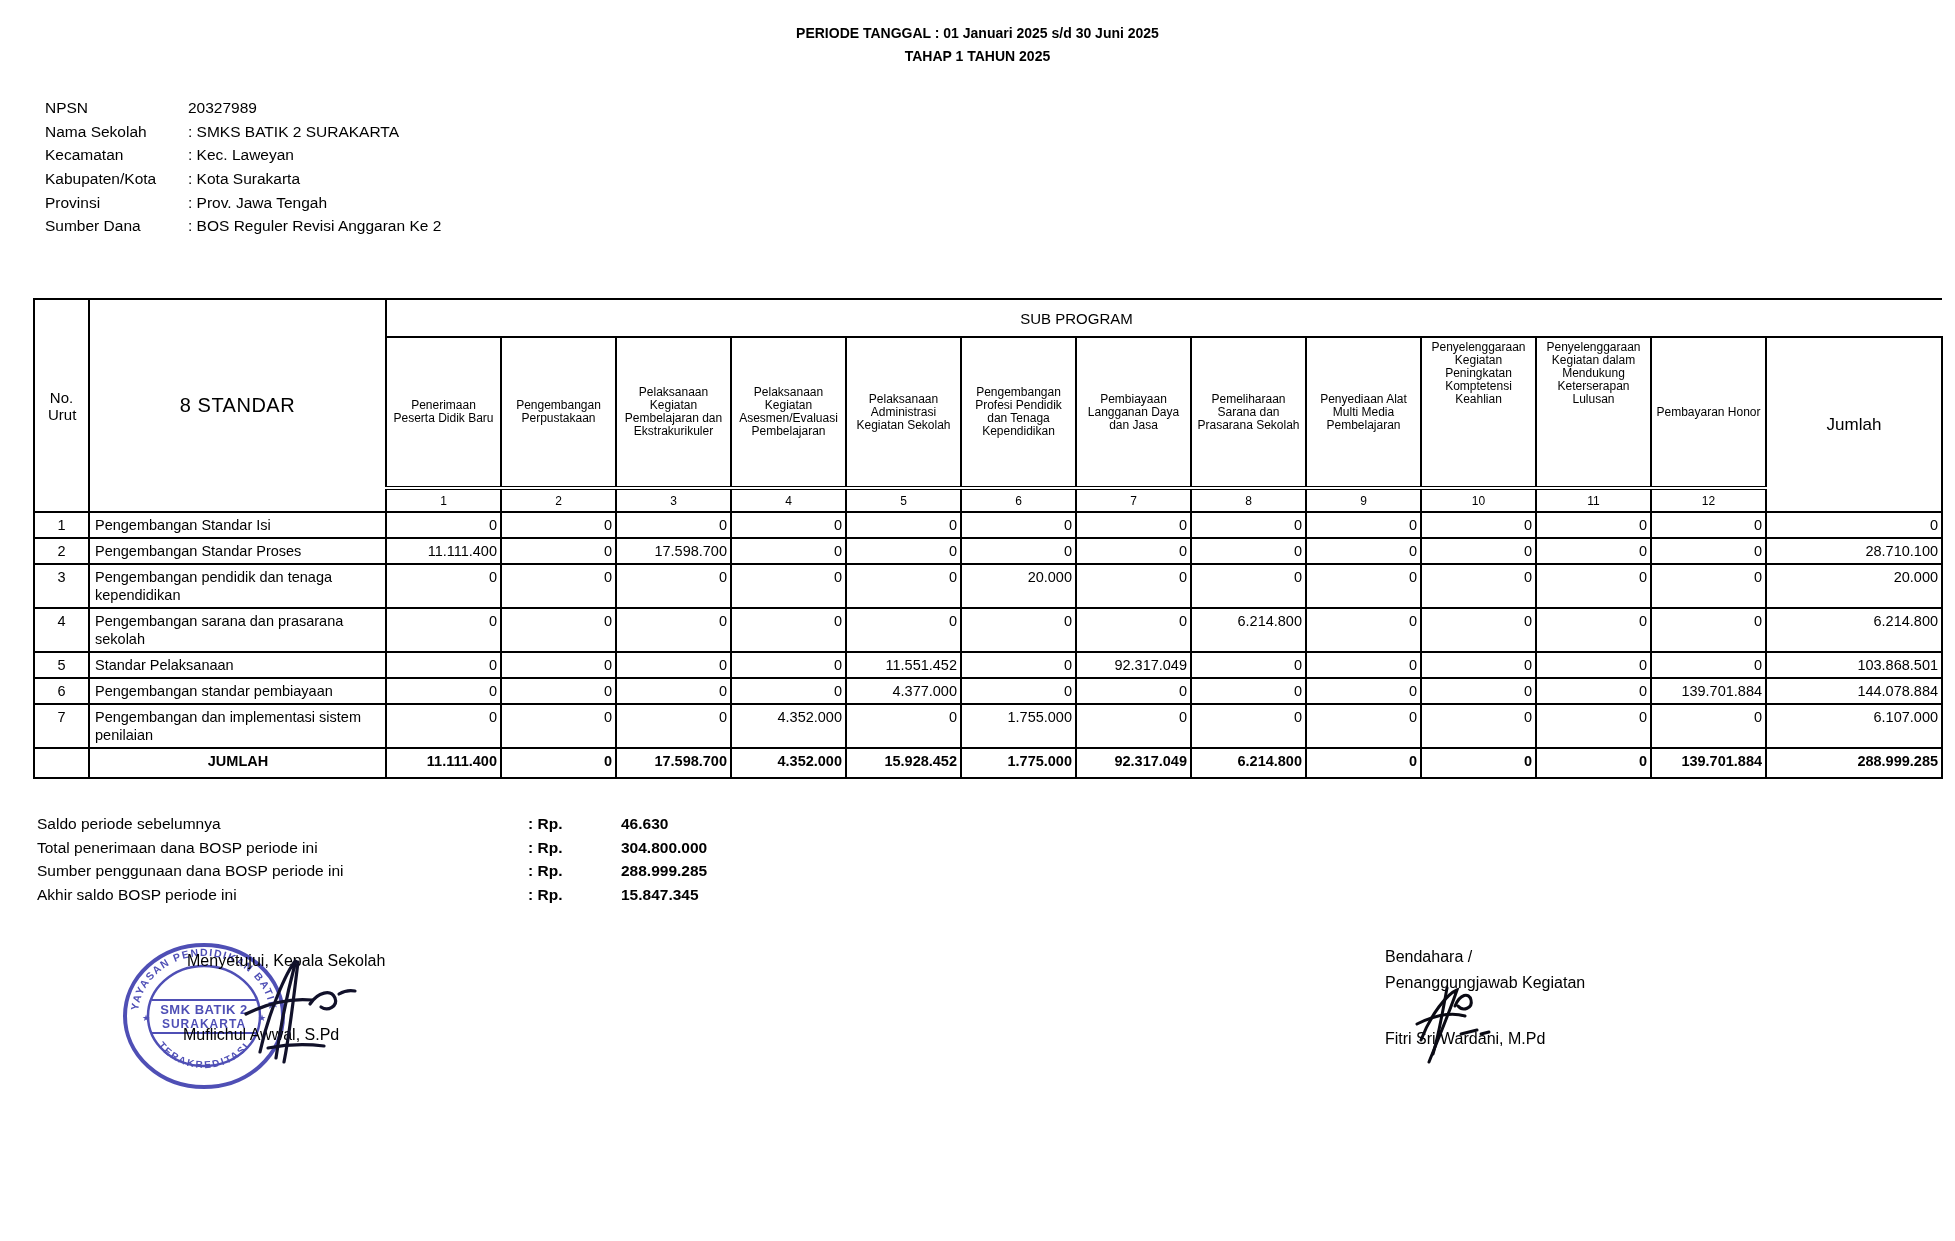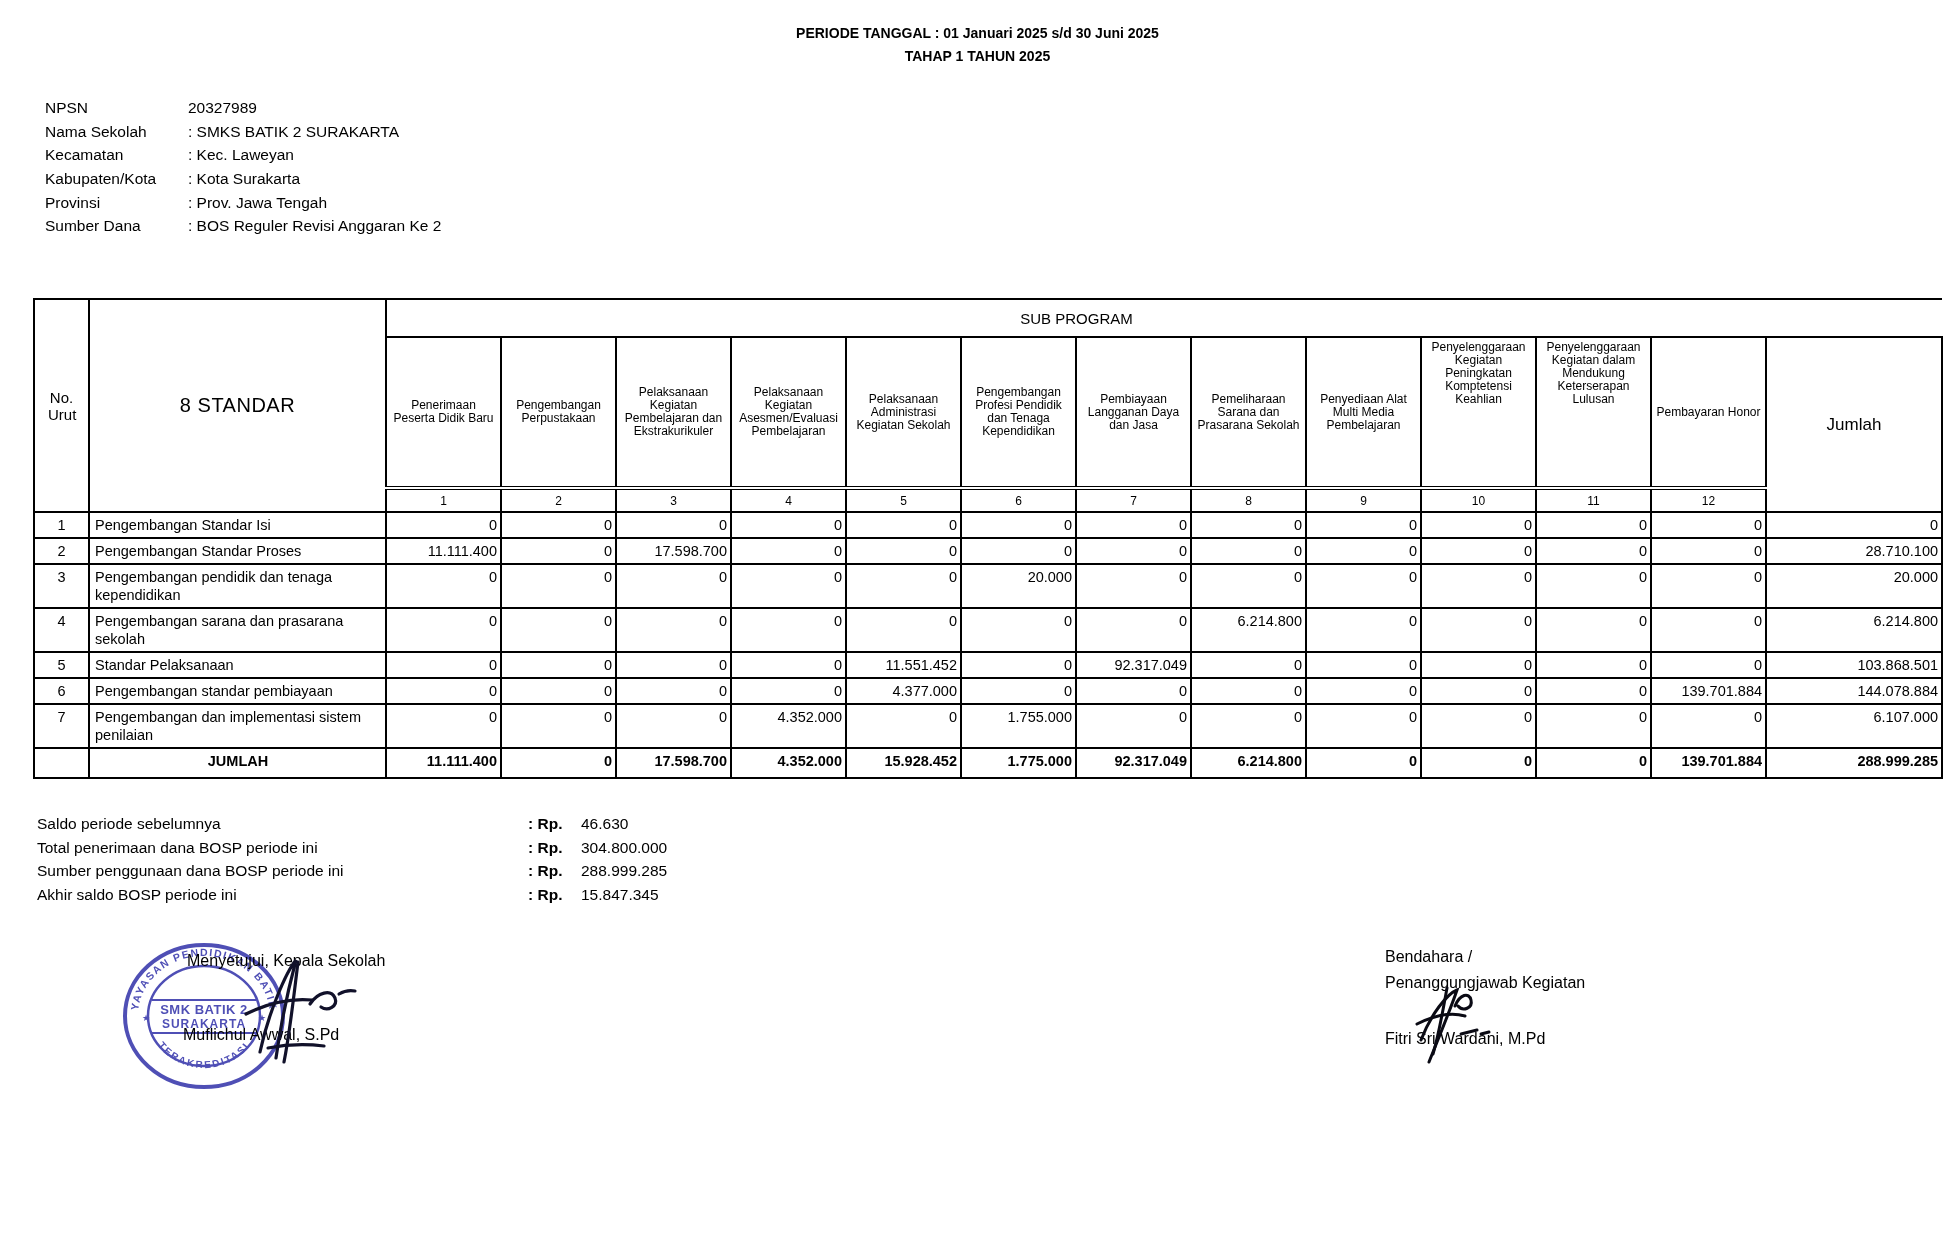--- a/index.html
+++ b/index.html
@@ -34,21 +34,21 @@
   td.c-no     { text-align:center; }
   td.c-label  { text-align:left; padding-left:5px; padding-right:4px; }
   td.c-val    { text-align:right; padding-right:3px; }
   tr.total-row td { font-weight:bold; height:22px; }
   tr.total-row td.c-label { text-align:center; }
   
   .summary-block { position:absolute; left:37px; top:812px; }
   .sum-row    { display:flex; height:23.7px; align-items:center; font-size:15.5px; }
   .sum-label  { width:483px; }
   .sum-rp     { width:53px; font-weight:bold;margin-left:8px; }
-  .sum-amount { font-weight:normal; }
+  .sum-amount { font-weight:bold;margin-left:40px; }
   
   .sig-text { position:absolute; font-size:16px; white-space:pre; }
   .stamp-svg { position:absolute; left:118px; top:940px; width:172px; height:152px; opacity:.9; }
   .sign-left-svg  { position:absolute; left:238px; top:952px; width:140px; height:118px; }
   .sign-right-svg { position:absolute; left:1403px; top:982px; width:120px; height:92px; }
 </style>
 </head>
 <body>
 
 <div class="doc-header">

